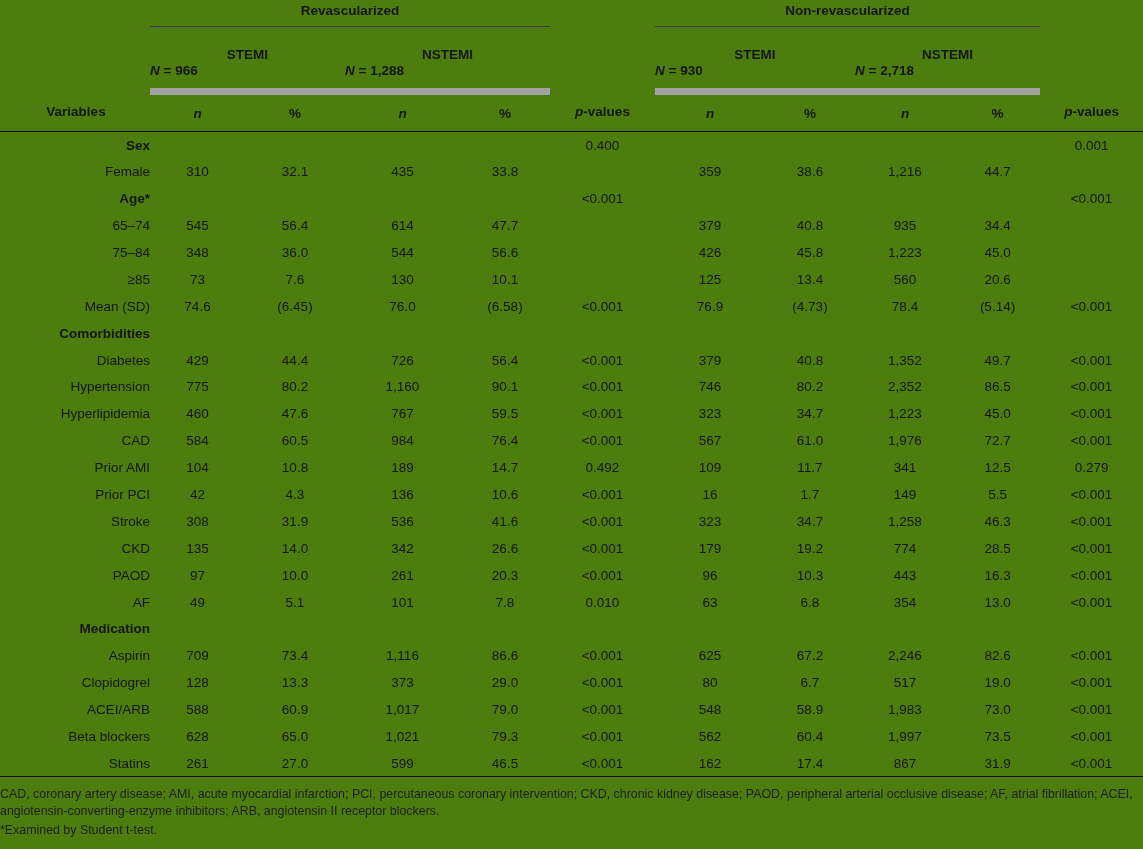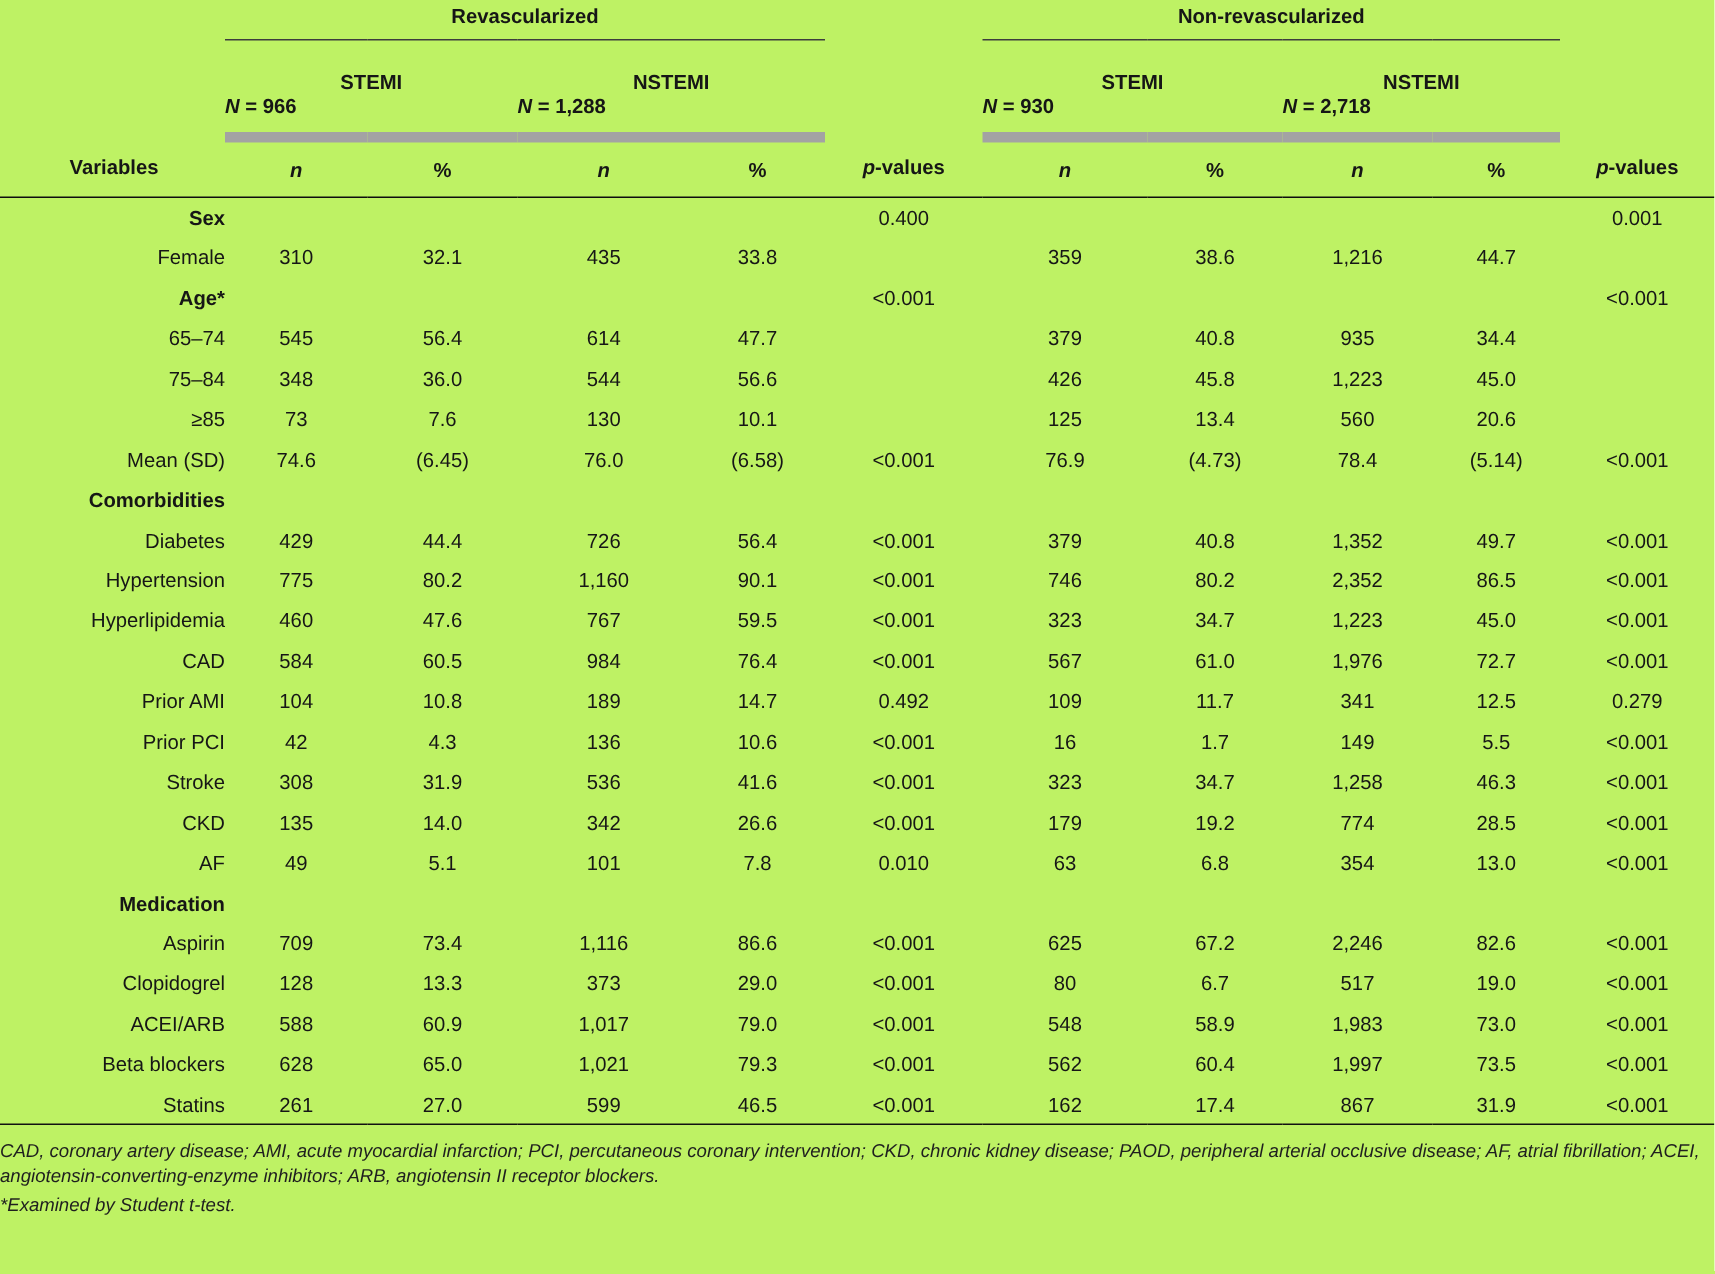--- a/index.html
+++ b/index.html
@@ -1,21 +1,21 @@
 <!DOCTYPE html>
 <html><head>
 <meta charset="utf-8">
 <style>
   * { box-sizing: border-box; }
   html, body { margin: 0; padding: 0; background: #ffffff; }
   .page {
     width: 1143px;
     height: 849px;
     overflow: hidden;
-    background: #bef264;
+    background: #4d7c0f;
     font-family: "Liberation Sans", sans-serif;
     color: #161616;
   }
   table.stats {
     border-collapse: collapse;
     table-layout: fixed;
     width: 1143px;
     border-bottom: 1px solid #111111;
   }
   td { padding: 0; font-size: 13.5px; vertical-align: middle; }
@@ -54,21 +54,20 @@
   tbody td.label { text-align: right; padding-left: 2px; white-space: nowrap; }
   tbody tr.section td.label { font-weight: bold; }
   tbody tr.data td.label { padding-left: 15px; margin-left: 10px; }
   tbody td.num { text-align: center; }
 
   
   .footnotes {
     width: 1143px;
     padding-top: 9px;
     font-size: 12.4px;
-    font-style: italic;
     color: #1f1f1f;
     line-height: 1.32;
   }
   .footnotes p { margin: 0 0 3px 0; }
 </style>
 </head>
 <body>
 
 <div class="page">
 
@@ -334,20 +333,33 @@
           <td class="num">342</td>
           <td class="num">26.6</td>
           <td class="num">&lt;0.001</td>
           <td class="num">179</td>
           <td class="num">19.2</td>
           <td class="num">774</td>
           <td class="num">28.5</td>
           <td class="num">&lt;0.001</td>
         </tr>
         <tr class="data">
+          <td class="label">PAOD</td>
+          <td class="num">97</td>
+          <td class="num">10.0</td>
+          <td class="num">261</td>
+          <td class="num">20.3</td>
+          <td class="num">&lt;0.001</td>
+          <td class="num">96</td>
+          <td class="num">10.3</td>
+          <td class="num">443</td>
+          <td class="num">16.3</td>
+          <td class="num">&lt;0.001</td>
+        </tr>
+        <tr class="data">
           <td class="label">AF</td>
           <td class="num">49</td>
           <td class="num">5.1</td>
           <td class="num">101</td>
           <td class="num">7.8</td>
           <td class="num">0.010</td>
           <td class="num">63</td>
           <td class="num">6.8</td>
           <td class="num">354</td>
           <td class="num">13.0</td>

